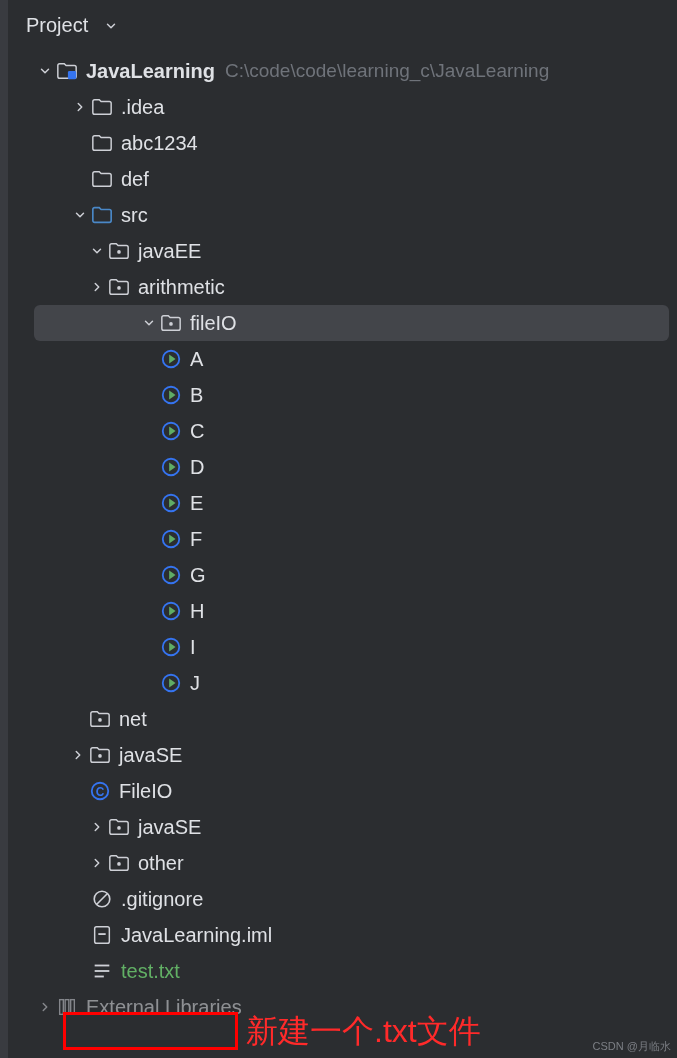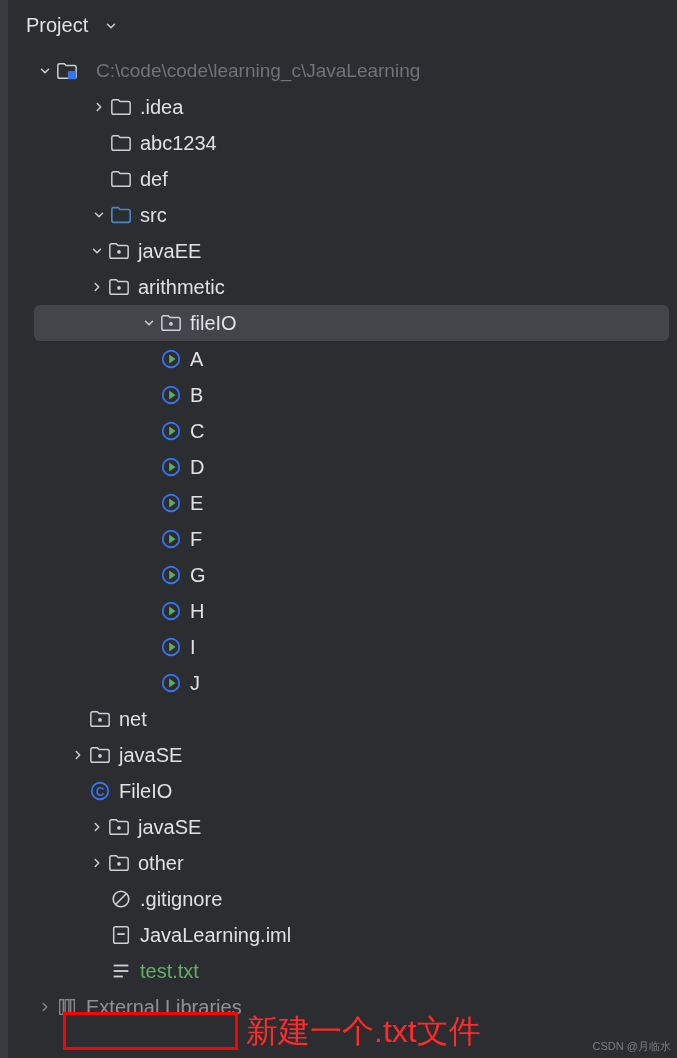--- a/index.html
+++ b/index.html
@@ -16,21 +16,21 @@
 .row .ico { width:22px; height:22px; margin-right:8px; display:flex; align-items:center; justify-content:center; flex:none; }
 .row .lbl { color:#dfe1e5; }
 .row .path { color:#6f737a; margin-left:10px; font-size:19px; }
 .row.bold .lbl { font-weight:700; }
 
 .hl-out { background:#3d332b; }
 .hl-out .lbl { color:#d0965a; }
 .hl-sel { background:#43454a; border-radius:6px; }
 .hl-green .lbl { color:#62b065; }
 
-.ind0{padding-left:26px}.ind1{padding-left:80px}.ind2{padding-left:78px}.ind3{padding-left:59px}
+.ind0{padding-left:26px}.ind1{padding-left:61px}.ind2{padding-left:78px}.ind3{padding-left:59px}
 .ind4{padding-left:130px}
 
 .sel-wrap { padding:0 8px 0 26px; }
 .sel-wrap .row { padding-left:104px; }
 
 .ann-box { position:absolute; left:63px; top:1012px; width:175px; height:38px; border:3px solid #ff0000; }
 .ann-txt { position:absolute; left:246px; top:1010px; font-size:32px; color:#ff2a2a; font-family:Liberation Sans, sans-serif; }
 .wm { position:absolute; right:6px; bottom:4px; font-size:11px; color:#8a8d93; opacity:.85; }
 
 
@@ -56,20 +56,21 @@
         <svg viewBox="0 0 24 24" fill="none">
           <path d="M6 9l6 6 6-6" class="stroke-g" stroke-width="2.5" stroke-linecap="round" stroke-linejoin="round"></path>
         </svg>
       </span>
     <span class="ico">
         <svg viewBox="0 0 24 24">
           <path d="M2 6a2 2 0 0 1 2-2h5l2 2h9a2 2 0 0 1 2 2v10a2 2 0 0 1-2 2H4a2 2 0 0 1-2-2V6z" fill="none" stroke="#ced0d6" stroke-width="1.6"></path>
           <rect x="13" y="12" width="9" height="9" rx="1.5" fill="#3574f0"></rect>
         </svg>
       </span>
+    <span class="lbl">JavaLearning</span>
     <span class="path">C:\code\code\learning_c\JavaLearning</span>
   </div>
 
   <div class="row ind1">
     <span class="arr">
         <svg viewBox="0 0 24 24" fill="none">
           <path d="M9 6l6 6-6 6" class="stroke-g" stroke-width="2.5" stroke-linecap="round" stroke-linejoin="round"></path>
         </svg>
       </span>
     <span class="ico">

